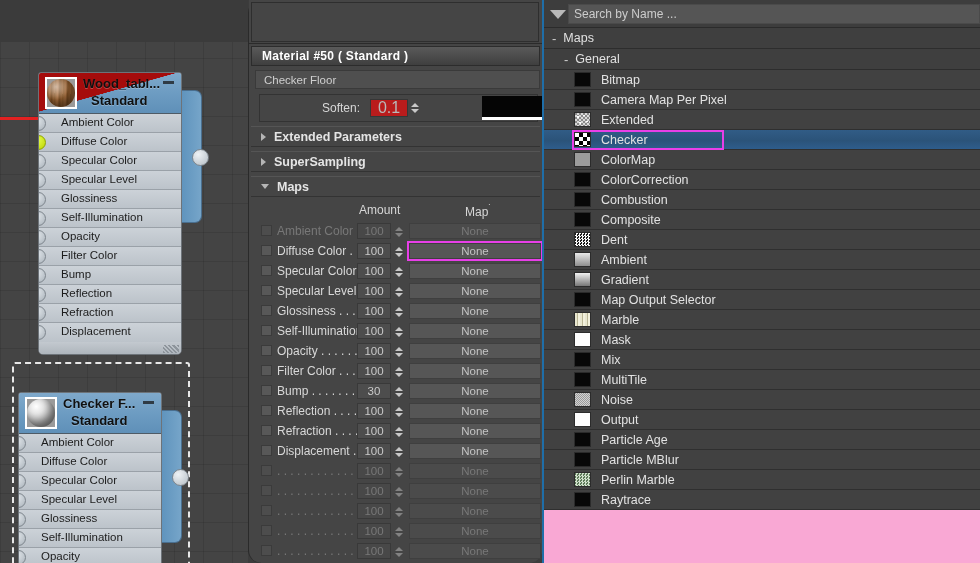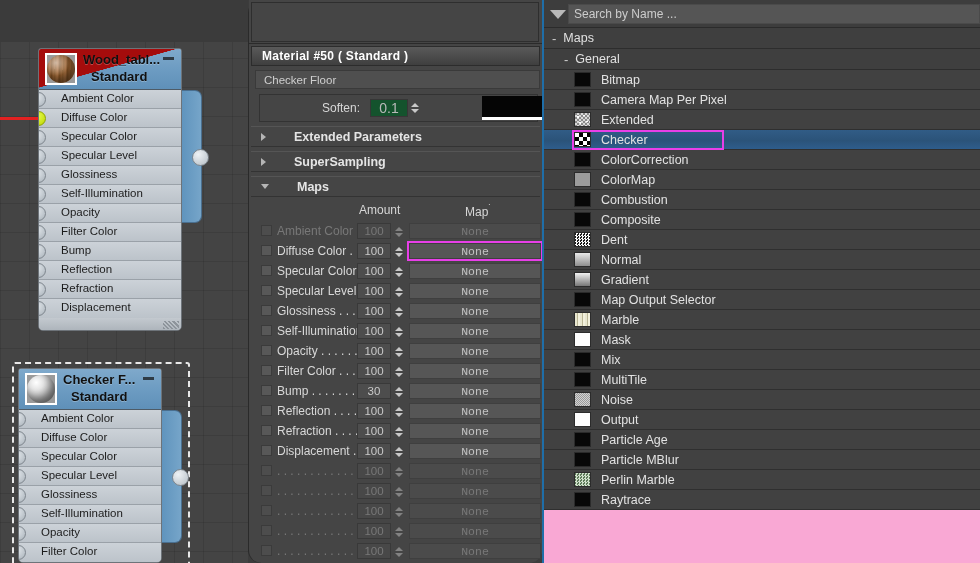--- a/index.html
+++ b/index.html
@@ -31,21 +31,21 @@
 
   
   .node { position: absolute; }
   .node-sel-dash {
     position:absolute; border:2px dashed #e8e8e8; border-radius:3px;
     pointer-events:none;
   }
   .node-body {
     background: linear-gradient(to bottom,#c3c9cf 0%, #b9c0c7 100%);
     border:1px solid #6d7379; border-radius:3px 3px 5px 5px;
-    position:relative; overflow:hidden;
+    position:relative; overflow:hidden;margin-top:24px;
   }
   .node-title {
     height:41px; position:relative; overflow:hidden;
     background: linear-gradient(to bottom,#7fa9cb 0%, #6d9cc2 50%, #5f90b8 100%);
     border-bottom:1px solid #4e5b66;
   }
   .node-title.active::before {
     content:""; position:absolute; left:0; top:0; width:100%; height:100%;
     background: linear-gradient(to bottom right, #a50c0c 0%, #a50c0c 48%, transparent 48.5%);
   }
@@ -136,39 +136,39 @@
     background:#4f4f4f; border:1px solid #3a3a3a;
     color:#cfcfcf; font-size:11.5px; display:flex; align-items:center; padding-left:8px;
   }
   .soften-box {
     margin:5px 4px 0 10px; height:28px; border:1px solid #333;
     position:relative; background:#454545;
   }
   .soften-label { position:absolute; left:62px; top:6px; font-size:12px; color:#d8d8d8; }
   .soften-field {
     position:absolute; left:110px; top:4px; width:38px; height:18px;
-    background:#14532d; border:1px solid #363636; color:#b9b9b9;
-    font-size:14px; display:flex; align-items:center; justify-content:center;
+    background:#b91c1c; border:1px solid #363636; color:#b9b9b9;
+    font-size:16px; display:flex; align-items:center; justify-content:center;
   }
   .spin {
     position:absolute; width:9px; height:16px; top:5px;
     display:flex; flex-direction:column; justify-content:center; align-items:center;
   }
   .spin i { display:block; width:0; height:0; border-left:4px solid transparent; border-right:4px solid transparent; }
   .spin i.up { border-bottom:4px solid #c8c8c8; margin-bottom:2px; }
   .spin i.dn { border-top:4px solid #c8c8c8; }
   .soften-spin { left:150px; }
   .swatch-black {
     position:absolute; left:222px; top:1px; width:72px; height:24px;
     background:#050505; border-bottom:3px solid #ffffff;
   }
   .rollup {
     height:21px; margin:4px 2px 0 2px; background:#454545;
     border-top:1px solid #555; border-bottom:1px solid #333;
-    display:flex; align-items:center; color:#e4e4e4; font-size:12.5px; font-weight:bold;gap:20px;
+    display:flex; align-items:center; color:#e4e4e4; font-size:12.5px; font-weight:bold;
   }
   .tri { width:0; height:0; margin:0 8px 0 10px; }
   .tri.right { border-top:4px solid transparent; border-bottom:4px solid transparent; border-left:5px solid #b5b5b5; }
   .tri.down { border-left:4px solid transparent; border-right:4px solid transparent; border-top:5px solid #b5b5b5; }
 
   .maps-head { position:relative; height:20px; margin-top:4px; }
   .maps-head .amount { position:absolute; left:110px; top:2px; font-size:12px; color:#d6d6d6; }
   .maps-head .mapcol { position:absolute; left:216px; top:2px; font-size:12px; color:#d6d6d6; }
   .maps-head .mapcol sup { font-size:9px; }
 
@@ -182,21 +182,21 @@
   }
   .mp-amt {
     position:absolute; left:108px; top:2px; width:34px; height:16px;
     background:#4d4d4d; border:1px solid #393939; color:#c9c9c9;
     font-size:11.5px; display:flex; align-items:center; justify-content:center;
   }
   .mp-spin { left:145px; top:3px; }
   .mp-map {
     position:absolute; left:160px; top:2px; width:132px; height:16px;
     background:#565656; border:1px solid #3f3f3f; color:#c4c4c4;
-    font-size:11.5px; display:flex; align-items:center; justify-content:center;font-family:Liberation Mono, monospace;
+    font-size:11.5px; display:flex; align-items:center; justify-content:center;
   }
   .maprow.dim .mp-name, .maprow.dim .mp-amt, .maprow.dim .mp-map { color:#787878; }
   .maprow.dim .mp-chk { background:#4d4d4d; }
   .maprow.dim .mp-amt { background:#484848; }
   .maprow.dim .mp-map { background:#4b4b4b; }
   .maprow.dim .spin i.up { border-bottom-color:#828282; }
   .maprow.dim .spin i.dn { border-top-color:#828282; }
   .mp-hl {
     position:absolute; left:158px; top:0px; width:136px; height:20px;
     border:2px solid #e83fe8; pointer-events:none;
@@ -665,42 +665,42 @@
         <div class="mrow">
           <div class="ic ic-cellular"></div>
           <div class="lbl">Extended</div>
         </div>
         <div class="mrow sel">
           <div class="ic ic-checker"></div>
           <div class="lbl">Checker</div>
           <div class="mrow-hl"></div>
         </div>
         <div class="mrow">
-          <div class="ic ic-black"></div>
-          <div class="lbl">ColorCorrection</div>
-        </div>
-        <div class="mrow">
           <div class="ic ic-gray"></div>
           <div class="lbl">ColorMap</div>
         </div>
         <div class="mrow">
           <div class="ic ic-black"></div>
+          <div class="lbl">ColorCorrection</div>
+        </div>
+        <div class="mrow">
+          <div class="ic ic-black"></div>
           <div class="lbl">Combustion</div>
         </div>
         <div class="mrow">
           <div class="ic ic-black"></div>
           <div class="lbl">Composite</div>
         </div>
         <div class="mrow">
           <div class="ic ic-dent"></div>
           <div class="lbl">Dent</div>
         </div>
         <div class="mrow">
           <div class="ic ic-falloff"></div>
-          <div class="lbl">Normal</div>
+          <div class="lbl">Ambient</div>
         </div>
         <div class="mrow">
           <div class="ic ic-gradient"></div>
           <div class="lbl">Gradient</div>
         </div>
         <div class="mrow">
           <div class="ic ic-black"></div>
           <div class="lbl">Map Output Selector</div>
         </div>
         <div class="mrow">

